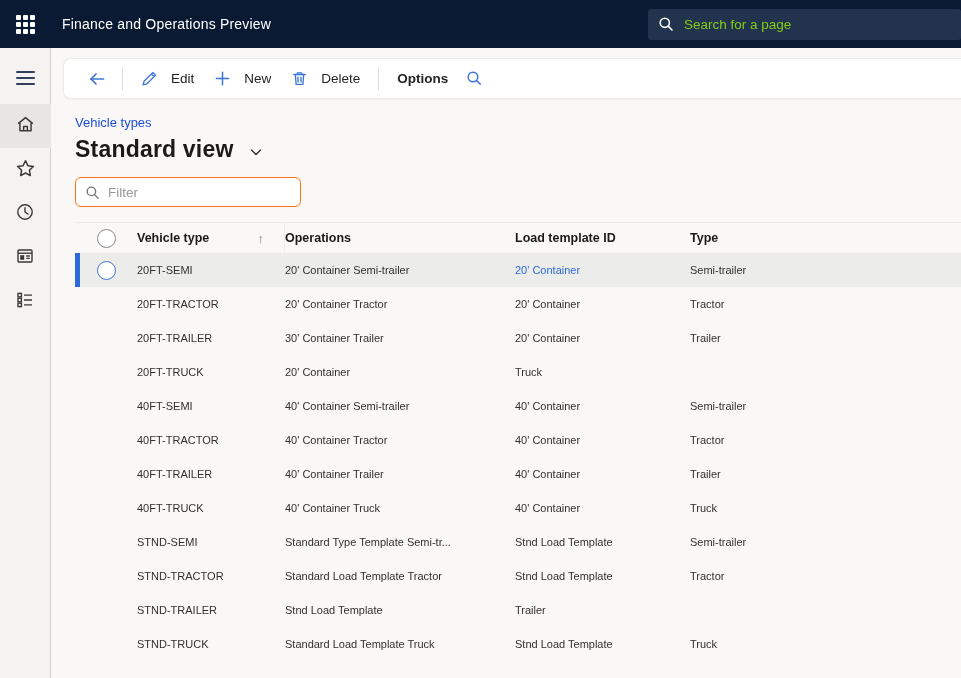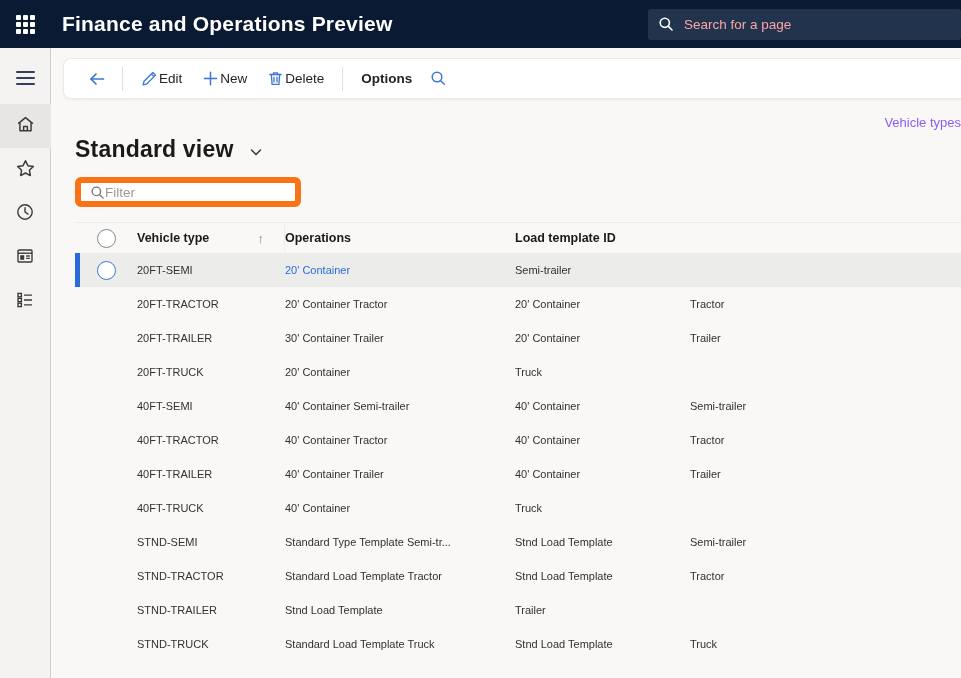--- a/index.html
+++ b/index.html
@@ -11,25 +11,25 @@
     -webkit-font-smoothing:antialiased;
   }
   
   .topbar {
     height:48px; background:#0b1a33; display:flex; align-items:center;
     overflow:hidden;
   }
   .waffle-btn { width:50px; height:48px; display:flex; align-items:center; justify-content:center; cursor:pointer; }
   .waffle { display:grid; grid-template-columns:repeat(3,5px); grid-template-rows:repeat(3,5px); gap:2px; }
   .waffle span { width:5px; height:5px; background:#ffffff; border-radius:1px; }
-  .app-title { color:#ffffff; font-weight:700; font-size:21px; margin-left:12px; letter-spacing:.2px; }
+  .app-title { color:#ffffff; font-weight:400; font-size:14px; margin-left:12px; letter-spacing:.2px; }
   .top-search {
     margin-left:auto; width:313px; height:31px; background:#22334e;
     border-radius:3px; display:flex; align-items:center; padding:0 10px;
-    color:#fca5a5; font-size:13.5px;
+    color:#84cc16; font-size:13.5px;
   }
   .top-search .mag { margin-right:10px; display:flex; }
   
   .shell { display:flex; height:630px; }
   .sidebar {
     width:51px; background:#f4f3f2; border-right:1px solid #d3d1cf;
     display:flex; flex-direction:column; align-items:center; padding-top:8px; flex:none;
   }
   .nav-item {
     width:51px; height:44px; display:flex; align-items:center; justify-content:center;
@@ -40,38 +40,38 @@
   .hamburger span { display:block; width:19px; height:2px; background:#32405e; border-radius:1px; }
   
   .main { flex:1; display:flex; flex-direction:column; min-width:0; background:#f9f8f7; }
   .cmdbar {
     margin:10px 0 0 12px; height:41px; background:#ffffff;
     border-radius:8px 0 0 8px; border:1px solid #eceae8; border-right:none;
     box-shadow:0 1px 2px rgba(0,0,0,.05);
     display:flex; align-items:center; padding:0 10px; flex:none;
   }
   .cmd-btn {
-    display:flex; align-items:center; gap:1px; padding:6px 10px; border-radius:4px;
+    display:flex; align-items:center; gap:13px; padding:6px 10px; border-radius:4px;
     font-size:13.5px; color:#252423; cursor:pointer; background:none; border:none;
     font-family:inherit;
   }
   .cmd-btn .ic { display:flex; color:#3b76d6; }
   .cmd-sep { width:1px; height:24px; background:#e1dfdd; margin:0 8px; }
   .back-btn { padding:6px 8px; margin-left:6px; }
   .options-btn { font-weight:700; }
   .cmd-search-btn { padding:6px 8px; }
   
   .content { padding:16px 0 0 24px; flex:1; min-width:0; }
-  .page-caption { font-size:13px; color:#8b5cf6;text-align:right; }
+  .page-caption { font-size:13px; color:#1d4ed8; }
   .view-title-row { display:flex; align-items:center; gap:15px; margin-top:6px; cursor:pointer; width:max-content; }
   .view-title { font-size:23px; font-weight:700; color:#1b1a19; letter-spacing:.2px; }
   .chev { display:flex; color:#323130; margin-top:4px; }
   .filter-box {
-    margin-top:14px; width:226px; height:30px; border:6px solid #f97316; border-radius:6px;
-    background:#fff; display:flex; align-items:center; padding:0 9px; 
+    margin-top:14px; width:226px; height:30px; border:1px solid #f97316; border-radius:6px;
+    background:#fff; display:flex; align-items:center; padding:0 9px; gap:8px;
   }
   .filter-box input {
     border:none; outline:none; flex:1; font-size:13.5px; font-family:inherit;
     color:#323130; background:transparent; min-width:0;
   }
   .filter-box input::placeholder { color:#9b9997; }
   .filter-box .mag { color:#605e5c; display:flex; }
   
   .grid { margin-top:15px; }
   .grid-header {
@@ -269,27 +269,31 @@
           <div class="hcell sortable">
             <span>Vehicle type</span>
             <span class="sort-arrow">↑</span>
           </div>
           <div class="hcell">
               <span>Operations</span>
             </div>
           <div class="hcell">
               <span>Load template ID</span>
             </div>
+          <div class="hcell">
+              <span>Type</span>
+            </div>
         </div>
         <div id="table-body">
   <div class="row selected">
     <div class="cell first">
                 <span class="circle blue"></span>
               </div>
     <div class="cell">20FT-SEMI</div>
+    <div class="cell">20' Container Semi-trailer</div>
     <div class="cell cell-load">20' Container</div>
     <div class="cell">Semi-trailer</div>
   </div>
 
   <div class="row">
     <div class="cell first"></div>
     <div class="cell">20FT-TRACTOR</div>
     <div class="cell">20' Container Tractor</div>
     <div class="cell cell-load">20' Container</div>
     <div class="cell">Tractor</div>
@@ -330,20 +334,21 @@
     <div class="cell first"></div>
     <div class="cell">40FT-TRAILER</div>
     <div class="cell">40' Container Trailer</div>
     <div class="cell cell-load">40' Container</div>
     <div class="cell">Trailer</div>
   </div>
 
   <div class="row">
     <div class="cell first"></div>
     <div class="cell">40FT-TRUCK</div>
+    <div class="cell">40' Container Truck</div>
     <div class="cell cell-load">40' Container</div>
     <div class="cell">Truck</div>
   </div>
 
   <div class="row">
     <div class="cell first"></div>
     <div class="cell">STND-SEMI</div>
     <div class="cell">Standard Type Template Semi-tr...</div>
     <div class="cell cell-load">Stnd Load Template</div>
     <div class="cell">Semi-trailer</div>

